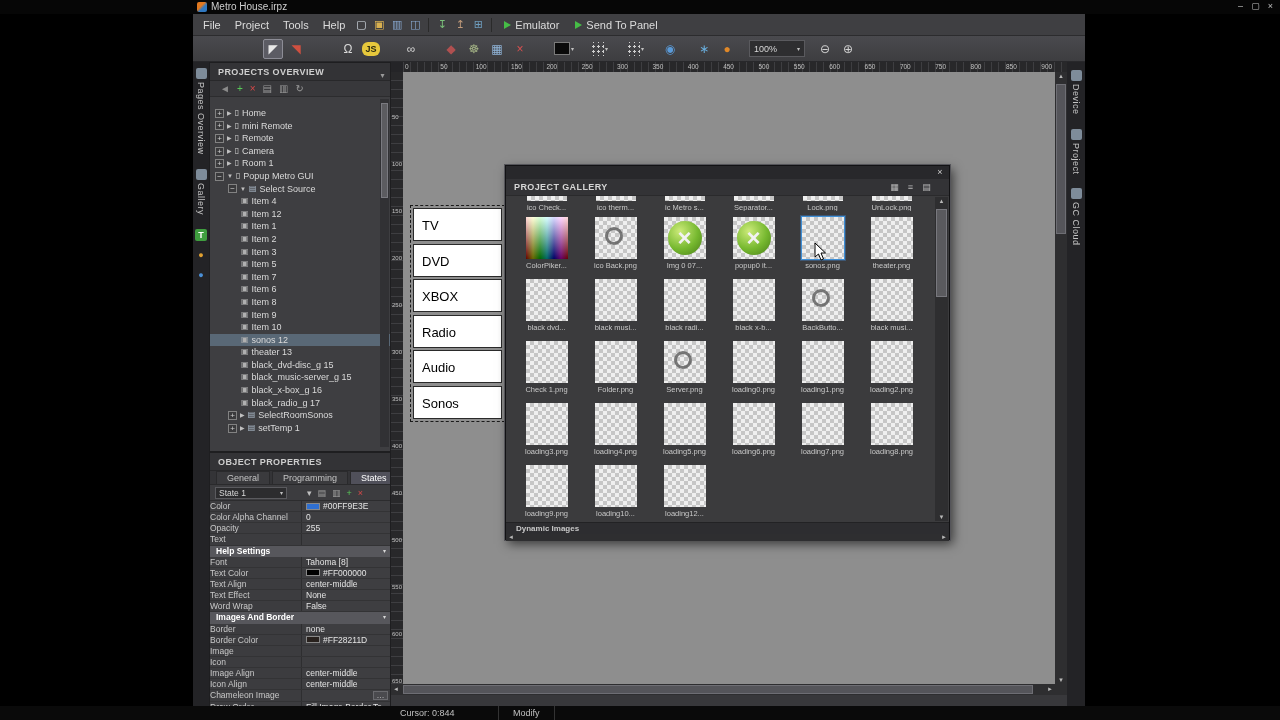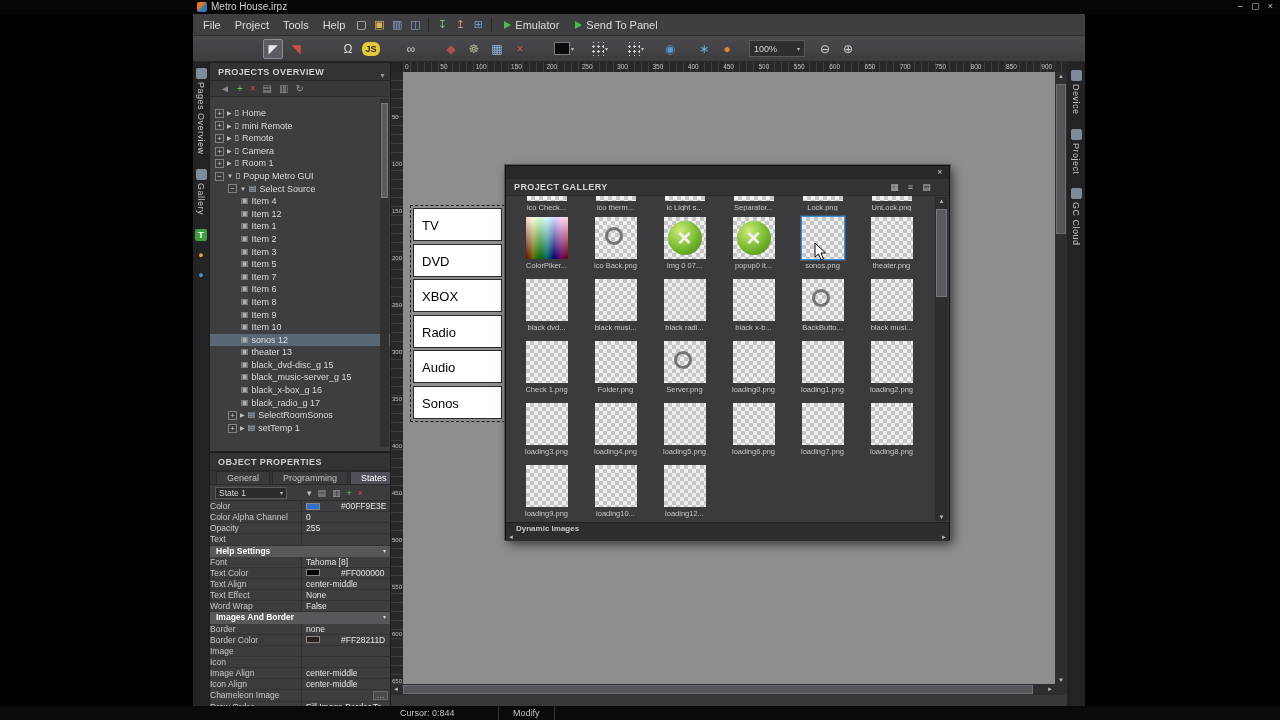--- a/index.html
+++ b/index.html
@@ -66,21 +66,21 @@
   
   #prop-tabs { height:14px; display:flex; padding-left:6px; gap:2px; background:#343437; border-bottom:1px solid #2a2a2c; }
   .prop-tab { padding:0 10px; font-size:9px; line-height:13px; background:#3a3a3d; border:1px solid #2a2a2c; border-bottom:none; color:#c4c4c4; }
   .prop-tab.active { background:#50505a; color:#ffffff; }
   #state-row { height:16px; display:flex; align-items:center; gap:16px; padding:0 5px; background:#3c3c3f; border-bottom:1px solid #2c2c2e; }
   .state-select { width:72px; height:12px; background:#2c2c2e; border:1px solid #5a5a5e; font-size:8.5px; color:#d8d8d8; display:flex; align-items:center; justify-content:space-between; padding:0 3px; }
   .st-icon { font-size:9px; line-height:12px; }
   #prop-grid { height:212px; overflow:hidden; }
   .prow { display:flex; height:11.15px; border-bottom:1px solid #333335; }
   .pname { width:92px; font-size:8.5px; line-height:10px; color:#c8c8c8; background:#3c3c3f; border-right:1px solid #2e2e30; white-space:nowrap; overflow:hidden; }
-  .pval { flex:1; padding-left:4px; font-size:8.5px; line-height:10px; color:#e4e4e4; display:flex; align-items:center; gap:21px; white-space:nowrap; overflow:hidden; }
+  .pval { flex:1; padding-left:4px; font-size:8.5px; line-height:10px; color:#e4e4e4; display:flex; align-items:center; gap:3px; white-space:nowrap; overflow:hidden; }
   .psection { height:11.15px; background:#57575c; color:#fff; font-size:8.5px; line-height:11px; font-weight:bold; padding:0 4px 0 6px; display:flex; justify-content:space-between; align-items:center; }
   .sec-caret { font-size:6px; color:#d8d8d8; }
   .swatch { width:14px; height:7px; border:1px solid #888; flex:none; }
   .ellipsis-btn { margin-left:auto; margin-right:2px; width:15px; height:9px; background:#4a4a4e; border:1px solid #6a6a6e; font-size:8px; line-height:7px; text-align:center; color:#ddd; }
 
   
   #ruler-corner { left:391px; top:62px; width:12px; height:10px; background:#242427; }
   #h-ruler { left:403px; top:62px; width:664px; height:10px; background:#28282a; background-image:repeating-linear-gradient(90deg,#3e3e41 0 1px,transparent 1px 7px); position:absolute; }
   .h-tick-label { position:absolute; top:1px; font-size:6.5px; color:#c0c0c0; }
   #v-ruler { left:391px; top:72px; width:12px; height:612px; background:#28282a; background-image:repeating-linear-gradient(0deg,#3e3e41 0 1px,transparent 1px 9px); position:absolute; }
@@ -611,21 +611,21 @@
         <div class="g-cell">
           <div class="g-strip checker"></div>
           <div class="g-label">ico Check...</div>
         </div>
         <div class="g-cell">
           <div class="g-strip checker"></div>
           <div class="g-label">ico therm...</div>
         </div>
         <div class="g-cell">
           <div class="g-strip checker"></div>
-          <div class="g-label">ic Light s...</div>
+          <div class="g-label">ic Metro s...</div>
         </div>
         <div class="g-cell">
           <div class="g-strip checker"></div>
           <div class="g-label">Separator...</div>
         </div>
         <div class="g-cell">
           <div class="g-strip checker"></div>
           <div class="g-label">Lock.png</div>
         </div>
         <div class="g-cell">

